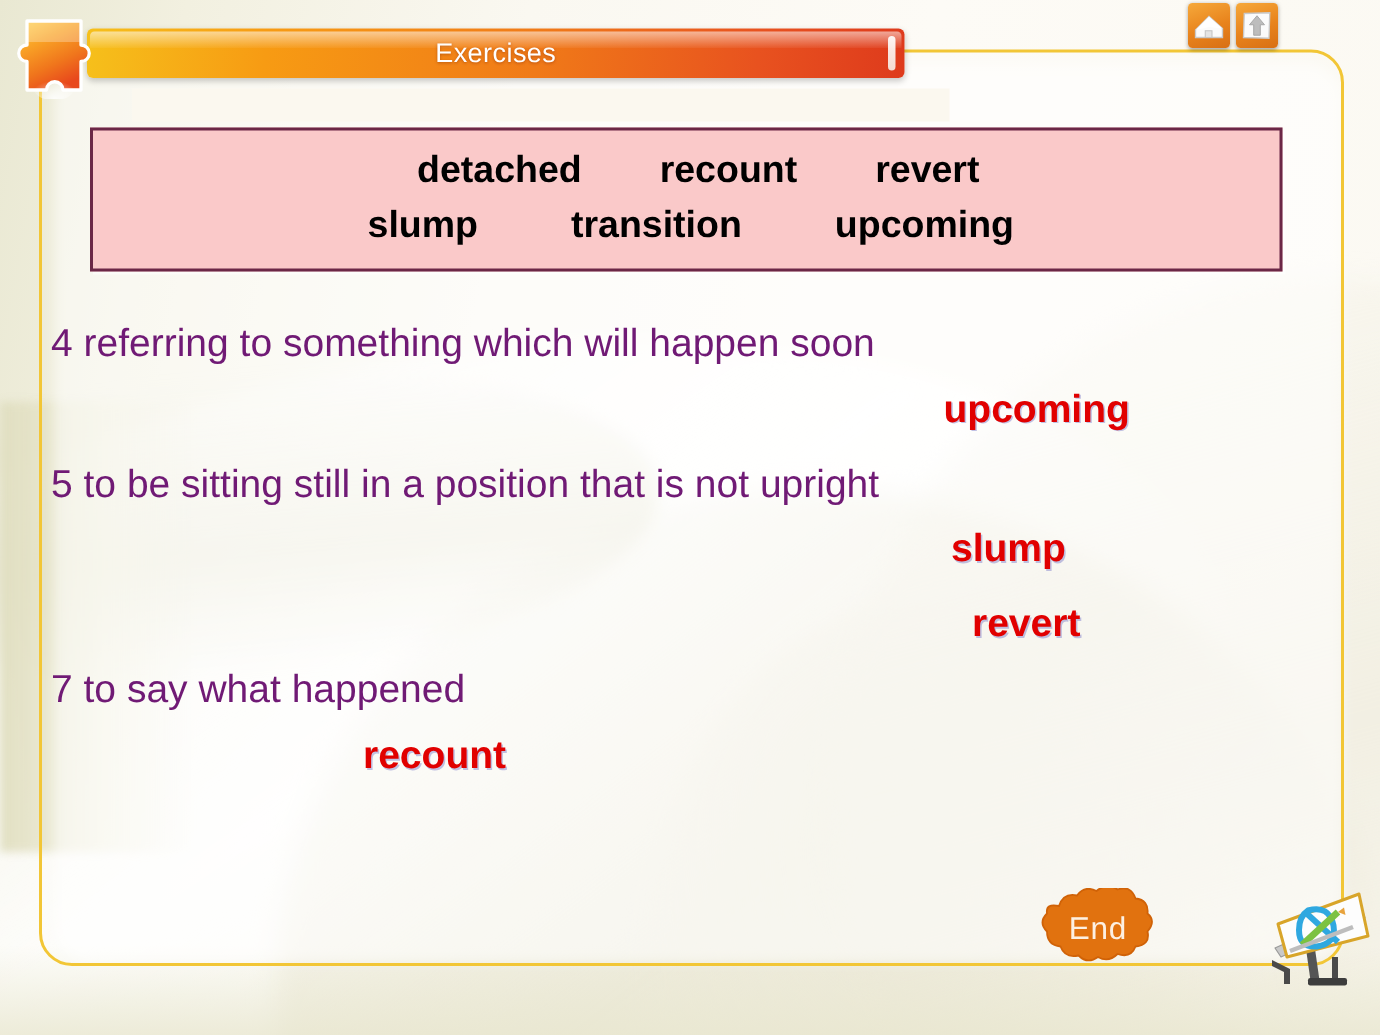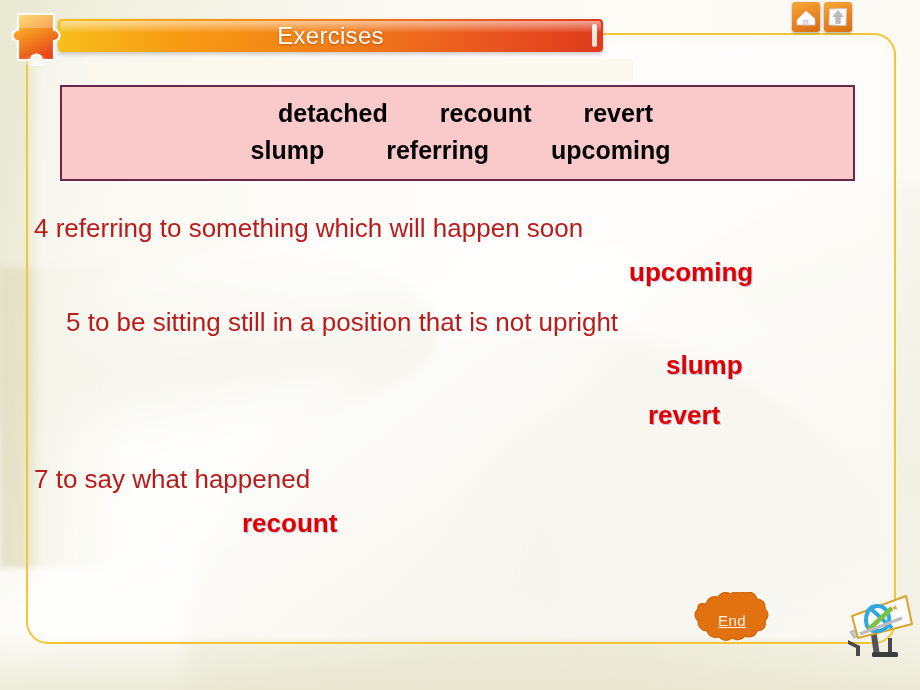--- a/index.html
+++ b/index.html
@@ -134,21 +134,21 @@
     position: absolute;
     right: 6px; top: 5px;
     width: 5px; height: 23px;
     border-radius: 3px;
     background: linear-gradient(180deg, #ffffff 0%, #f7e9e2 100%);
     opacity: 0.92;
   }
   .title-text {
     position: relative;
     color: #ffffff;
-    font-size: 24px;
+    font-size: 18px;
     letter-spacing: 0.3px;
     text-shadow: 0 1px 2px rgba(120,30,0,0.45);
     z-index: 2;
   }
 
   
   .puzzle {
     position: absolute;
     left: 8px; top: 8px;
     width: 58px; height: 58px;
@@ -196,21 +196,21 @@
   .wb-word { white-space: nowrap; }
 
   
   .items {
     position: absolute;
     left: 34px; top: 214px;
     width: 810px;
   }
   .item { position: relative; }
   .q-text {
-    color: #b91c1c;
+    color: #701a75;
     font-size: 26px;
     line-height: 1.1;
     white-space: nowrap;
   }
   .answer {
     color: #e10000;
     font-weight: bold;
     font-size: 26px;
     text-shadow: 1px 1px 0 rgba(120,120,200,0.45);
     white-space: nowrap;
@@ -224,23 +224,22 @@
     width: 92px; height: 56px;
   }
   .end-label {
     position: absolute;
     left: 0; top: 0;
     width: 92px; height: 56px;
     display: flex;
     align-items: center;
     justify-content: center;
     color: #fdf0e2;
-    font-size: 15px;
+    font-size: 21px;
     letter-spacing: 0.5px;
-    text-decoration: underline;
   }
 
   
   .drafting {
     position: absolute;
     left: 830px; top: 588px;
     width: 86px; height: 72px;
   }
 </style>
 </head>
@@ -303,48 +302,48 @@
   </div>
 
   <div class="word-bank">
     <div class="wb-row wb-row-1">
       <span class="wb-word">detached</span>
       <span class="wb-word">recount</span>
       <span class="wb-word">revert</span>
     </div>
     <div class="wb-row wb-row-2">
       <span class="wb-word">slump</span>
-      <span class="wb-word">referring</span>
+      <span class="wb-word">transition</span>
       <span class="wb-word">upcoming</span>
     </div>
   </div>
 
   <div class="items">
 
     <div class="item">
       <div class="q-text">4 referring to something which will happen soon</div>
       <div class="ans-row" style="padding-left:595px;">
         <span class="answer">upcoming</span>
       </div>
     </div>
 
-    <div class="item" style="margin-top:20px;margin-left:32px;">
+    <div class="item" style="margin-top:20px;">
       <div class="q-text">5 to be sitting still in a position that is not upright</div>
       <div class="ans-row" style="padding-left:600px;">
         <span class="answer">slump</span>
       </div>
     </div>
 
     <div class="item" style="margin-top:19px;">
       <div class="ans-row" style="padding-left:614px;">
         <span class="answer">revert</span>
       </div>
     </div>
 
-    <div class="item" style="margin-top:34px;">
+    <div class="item" style="margin-top:14px;">
       <div class="q-text">7 to say what happened</div>
       <div class="ans-row" style="padding-left:208px;">
         <span class="answer">recount</span>
       </div>
     </div>
 
   </div>
 
   <div class="end-btn">
     <svg width="92" height="56" viewBox="0 0 92 56">

